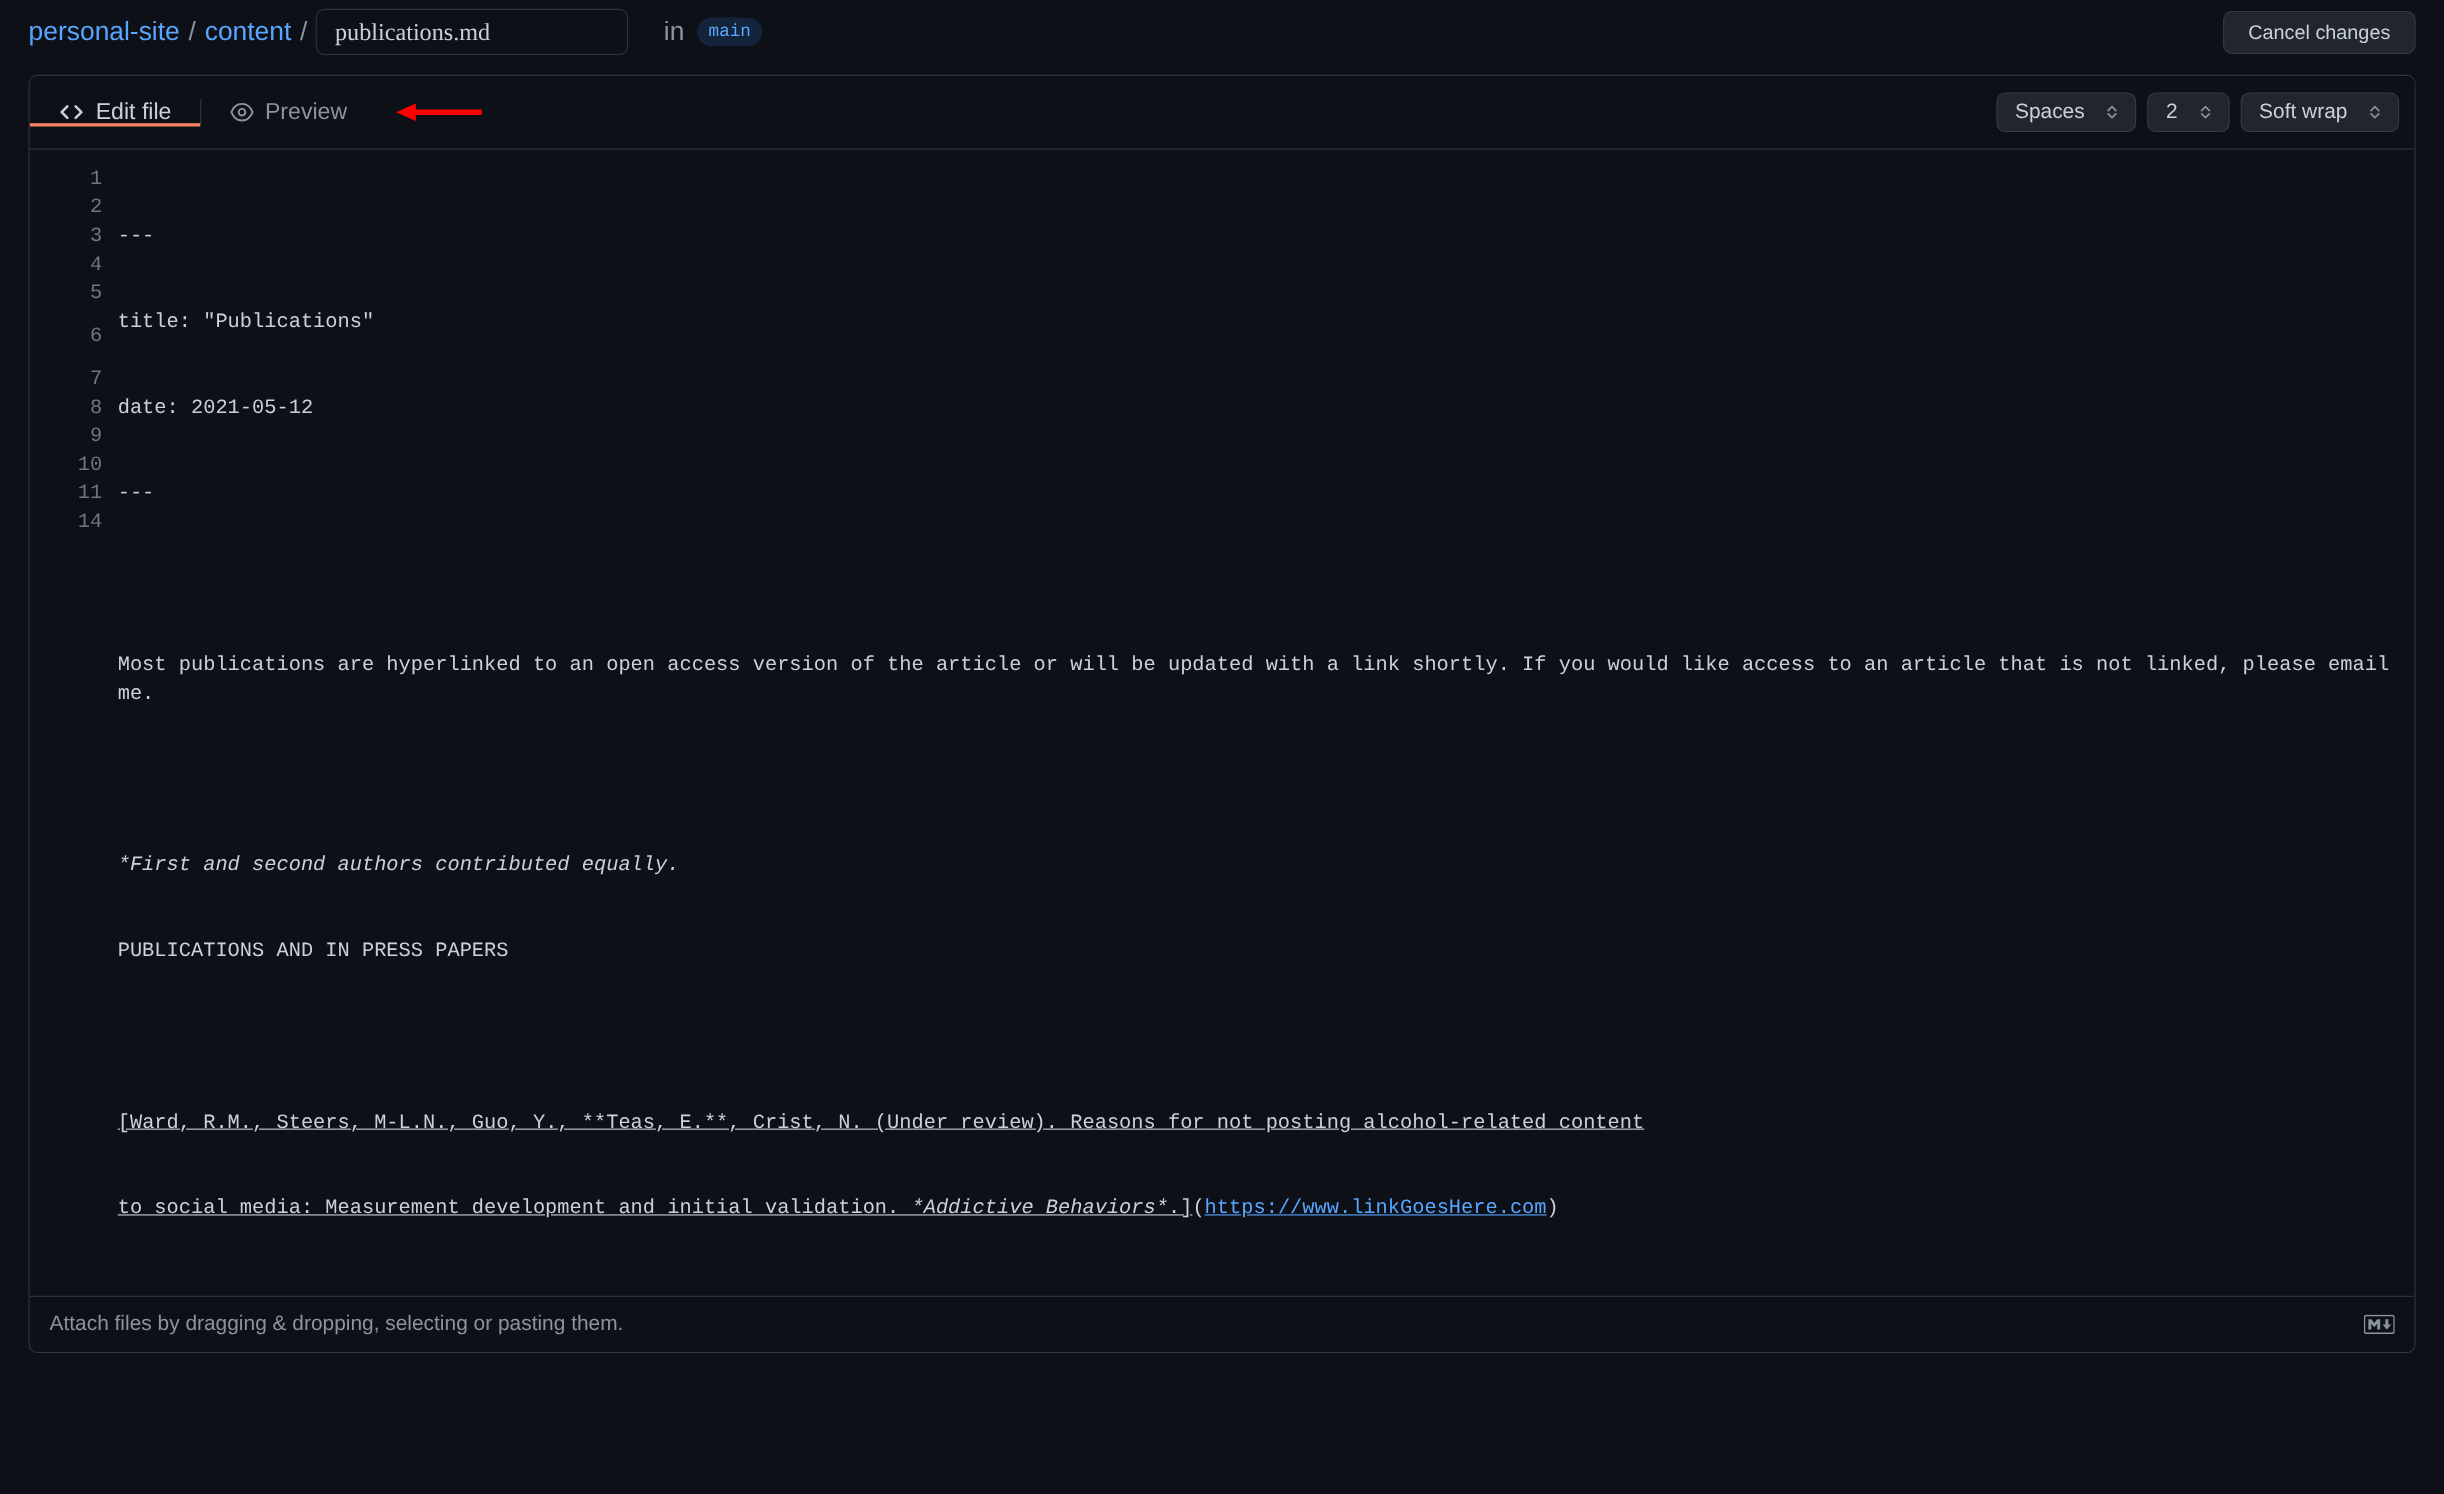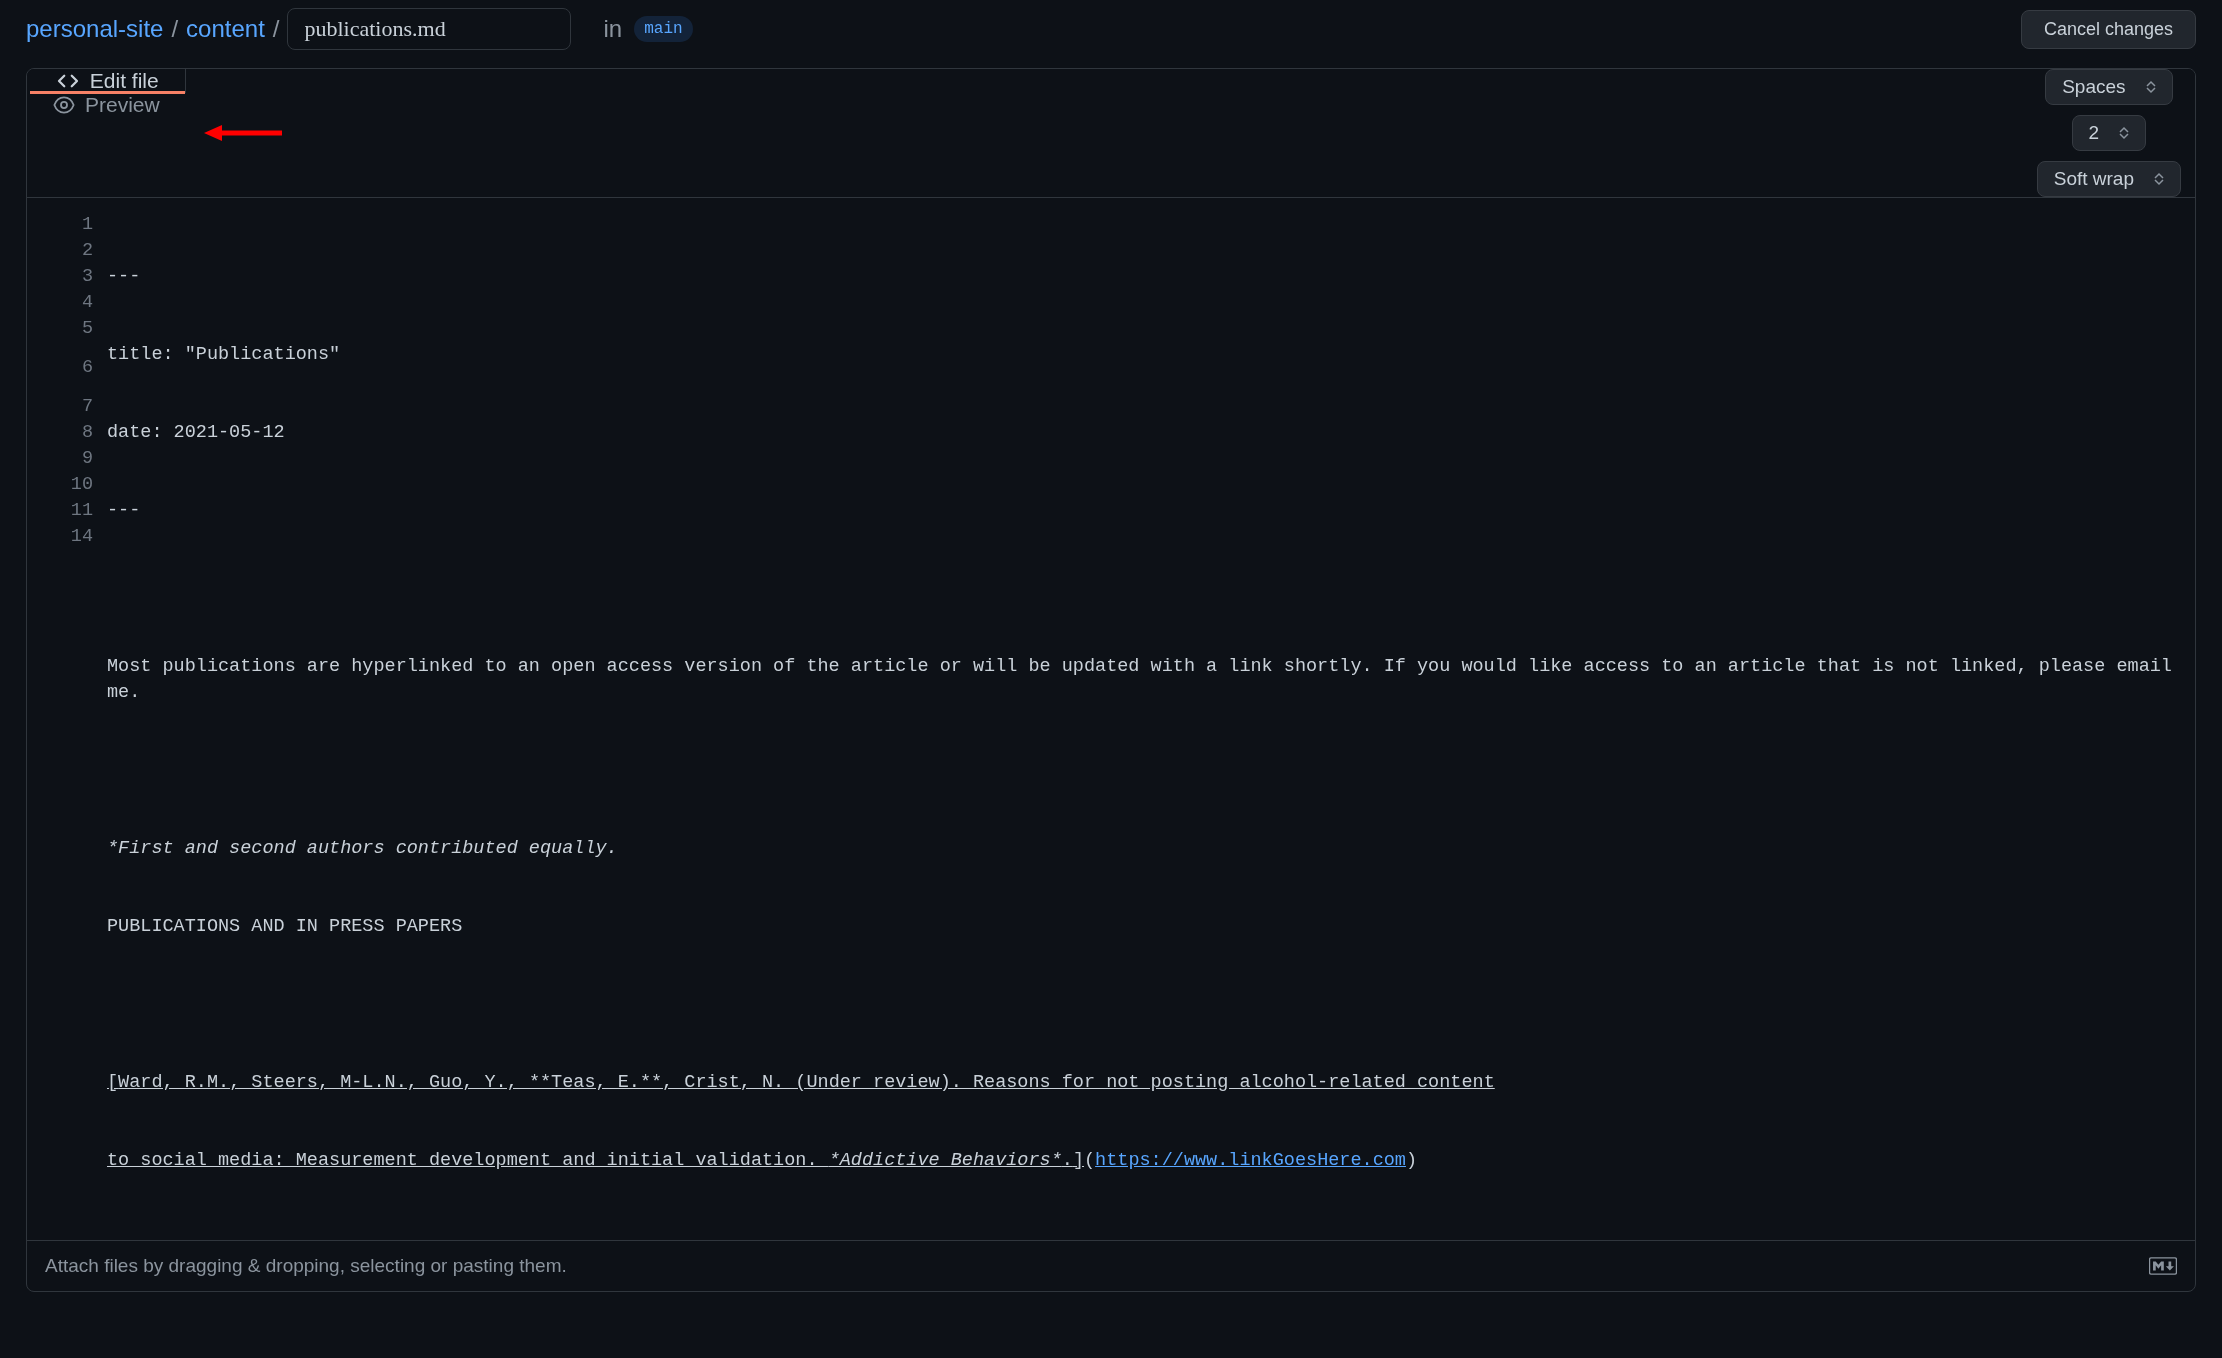--- a/index.html
+++ b/index.html
@@ -95,22 +95,21 @@
   .toolbar-row {
     display: flex;
     align-items: stretch;
     border-bottom: 1px solid var(--border);
     background: var(--bg);
     position: relative;
     min-height: 66px;
   }
   .tabs {
     display: flex;
-    align-items: flex-end;
-    flex-direction: column;
+    align-items: center;
   }
   .tab {
     display: flex;
     align-items: center;
     gap: 10px;
     padding: 0 26px;
     font-size: 21px;
     color: var(--text-secondary);
     cursor: pointer;
     position: relative;
@@ -133,21 +132,20 @@
     margin-left: 18px;
     align-self: center;
   }
   .arrow-annotation svg { display: block; }
   .toolbar-right {
     margin-left: auto;
     display: flex;
     align-items: center;
     gap: 10px;
     padding-right: 14px;
-    flex-direction: column;
   }
   .select-like {
     background: var(--button-bg);
     border: 1px solid var(--button-border);
     color: var(--text-primary);
     border-radius: 8px;
     padding: 6px 16px;
     font-size: 19px;
     display: flex;
     align-items: center;

